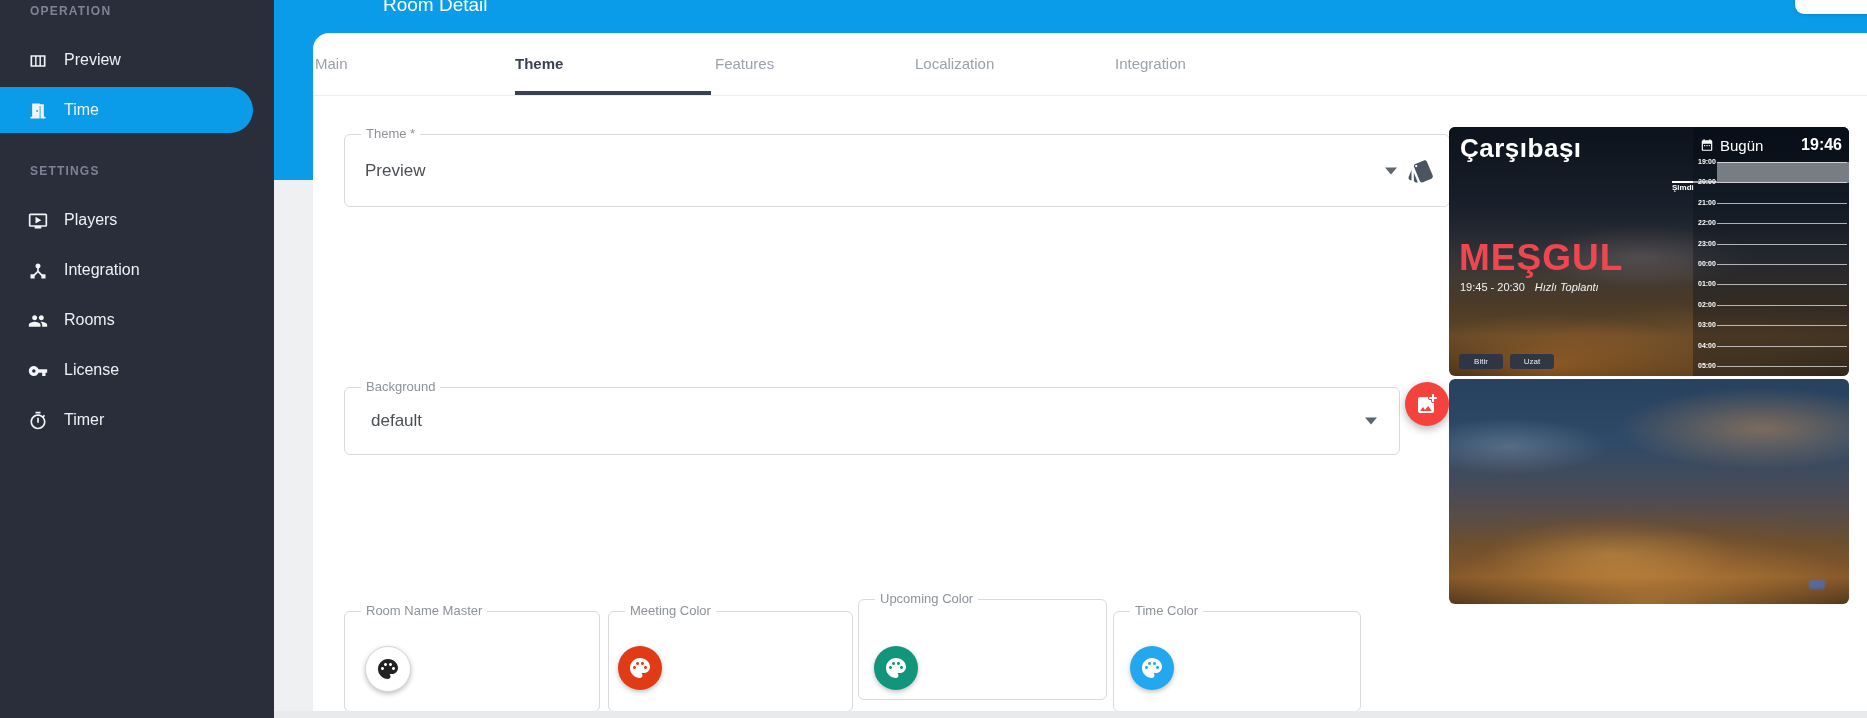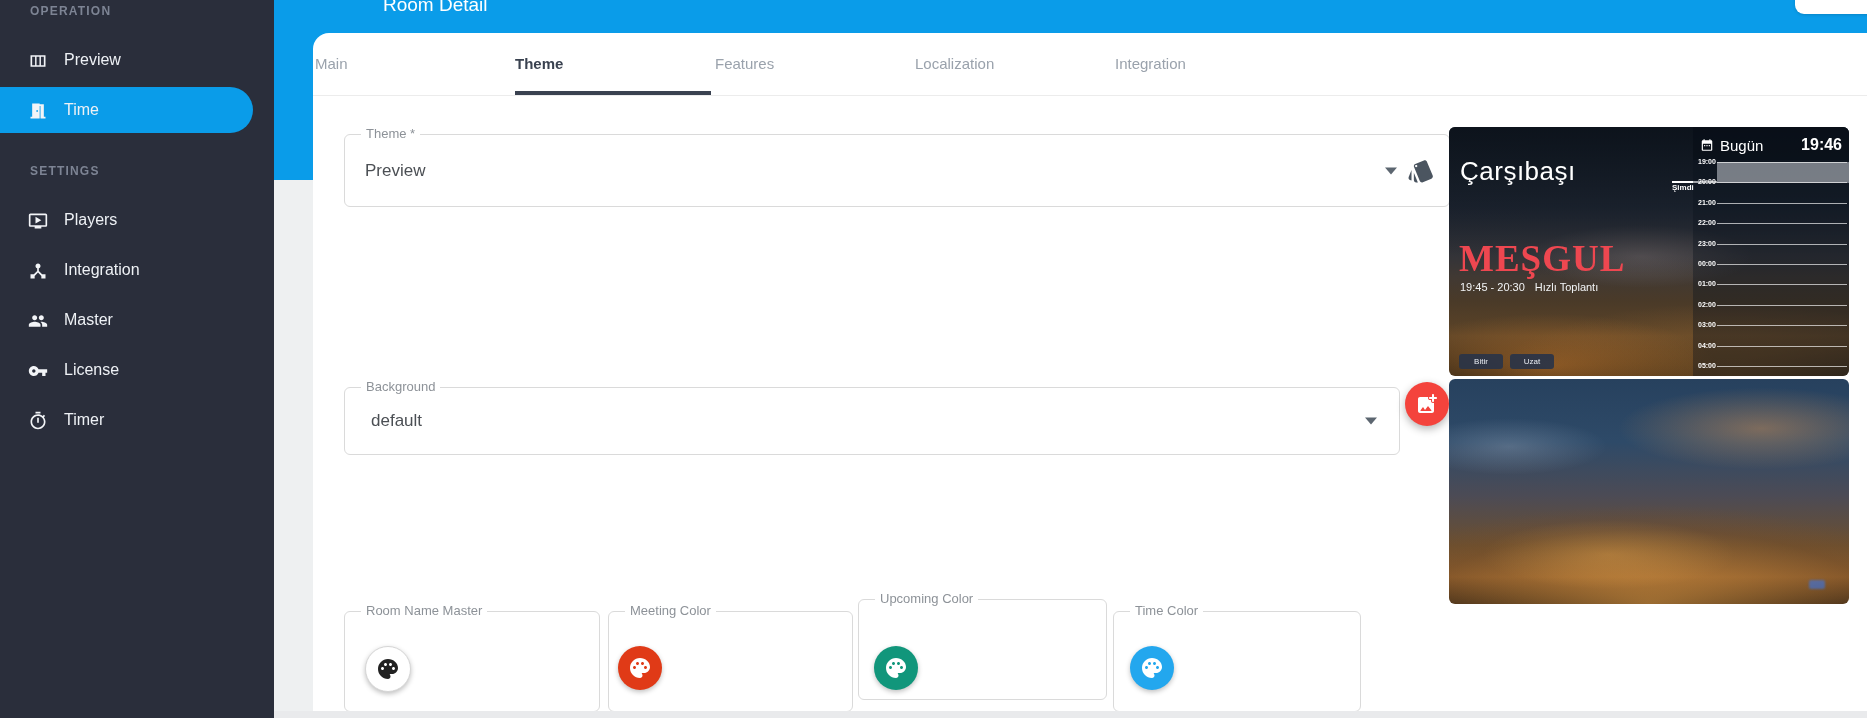--- a/index.html
+++ b/index.html
@@ -45,24 +45,24 @@
     box-shadow:0 2px 5px rgba(0,0,0,.25);cursor:pointer;display:flex;align-items:center;justify-content:center;}
   .color-circle svg{width:24px;height:24px;}
   
   .preview1{position:absolute;left:1136px;top:94px;width:400px;height:249px;border-radius:6px;overflow:hidden;
     background:
       radial-gradient(60% 30% at 25% 96%, rgba(255,150,50,.38), transparent 70%),
       radial-gradient(90% 45% at 70% 100%, rgba(230,150,60,.28), transparent 65%),
       radial-gradient(40% 18% at 48% 52%, rgba(120,110,110,.5), transparent 70%),
       linear-gradient(180deg,#1d2530 0%,#232b38 32%,#39383c 52%,#4a3a28 70%,#5d4427 84%,#2c2316 100%);}
   .p1-shade{position:absolute;inset:0;background:linear-gradient(180deg, rgba(8,14,22,.78), rgba(8,14,22,.25) 42%, transparent 60%);}
-  .p1-room{position:absolute;left:11px;top:6px;color:#fff;font-size:26px;font-weight:normal;letter-spacing:.5px;margin-top:23px;}
+  .p1-room{position:absolute;left:11px;top:6px;color:#fff;font-size:26px;font-weight:bold;letter-spacing:.5px;}
   .p1-status{position:absolute;left:10px;top:110px;font-size:37px;font-weight:800;letter-spacing:1px;}
   .p1-meeting{position:absolute;left:11px;top:154px;color:#f2f4f6;font-size:11px;}
-  .p1-meeting .m-name{margin-left:10px;}
+  .p1-meeting .m-name{margin-left:10px;font-style:italic;}
   .p1-btns{position:absolute;left:10px;bottom:7px;display:flex;gap:7px;}
   .p1-btn{min-width:32px;height:15px;padding:0 6px;background:rgba(42,52,72,.92);border-radius:3px;
     color:#e8ecf2;font-size:8px;line-height:15px;text-align:center;}
   .p1-col{position:absolute;left:244px;top:0;width:156px;height:301px;background:rgba(10,18,28,.38);}
   .p1-colhead{position:absolute;left:0;top:0;width:156px;height:33px;background:rgba(4,10,18,.38);}
   .cal-icon{position:absolute;left:7px;top:11px;width:14px;height:14px;}
   .cal-icon svg{width:14px;height:14px;fill:#fff;}
   .p1-day{position:absolute;left:27px;top:10px;color:#fff;font-size:15px;}
   .p1-time{position:absolute;right:7px;top:9px;color:#fff;font-size:16px;font-weight:bold;}
   .tl-row{position:absolute;left:0;width:156px;height:21px;}
@@ -124,21 +124,21 @@
     </span>
     <span class="s-label">Integration</span>
   </div>
 
   <div class="side-item" style="top:297px">
     <span class="s-icon">
       <svg viewBox="0 0 24 24">
           <path d="M16 11c1.66 0 2.99-1.34 2.99-3S17.66 5 16 5c-1.66 0-3 1.34-3 3s1.34 3 3 3zm-8 0c1.66 0 2.99-1.34 2.99-3S9.66 5 8 5C6.34 5 5 6.34 5 8s1.34 3 3 3zm0 2c-2.33 0-7 1.17-7 3.5V19h14v-2.5c0-2.33-4.67-3.5-7-3.5zm8 0c-.29 0-.62.02-.97.05 1.16.84 1.97 1.97 1.97 3.45V19h6v-2.5c0-2.33-4.67-3.5-7-3.5z"></path>
         </svg>
     </span>
-    <span class="s-label">Master</span>
+    <span class="s-label">Rooms</span>
   </div>
 
   <div class="side-item" style="top:347px">
     <span class="s-icon">
       <svg viewBox="0 0 24 24">
           <path d="M12.65 10C11.83 7.67 9.61 6 7 6c-3.31 0-6 2.69-6 6s2.69 6 6 6c2.61 0 4.83-1.67 5.65-4H17v4h4v-4h2v-4H12.65zM7 14c-1.1 0-2-.9-2-2s.9-2 2-2 2 .9 2 2-.9 2-2 2z"></path>
         </svg>
     </span>
     <span class="s-label">License</span>
   </div>
@@ -224,21 +224,21 @@
   </div>
   <div class="color-circle" style="left: 817px; background: rgb(35, 167, 238);">
     <svg viewBox="0 0 24 24" style="fill:#fff">
         <path d="M12 2C6.49 2 2 6.49 2 12s4.49 10 10 10c1.38 0 2.5-1.12 2.5-2.5 0-.61-.23-1.2-.64-1.67-.08-.1-.13-.21-.13-.33 0-.28.22-.5.5-.5H16c3.31 0 6-2.69 6-6 0-4.96-4.49-9-10-9zm5.5 11c-.83 0-1.5-.67-1.5-1.5s.67-1.5 1.5-1.5 1.5.67 1.5 1.5-.67 1.5-1.5 1.5zm-3-4c-.83 0-1.5-.67-1.5-1.5S13.67 6 14.5 6s1.5.67 1.5 1.5S15.33 9 14.5 9zM5 11.5c0-.83.67-1.5 1.5-1.5s1.5.67 1.5 1.5S7.33 13 6.5 13 5 12.33 5 11.5zm6-4c0 .83-.67 1.5-1.5 1.5S8 8.33 8 7.5 8.67 6 9.5 6s1.5.67 1.5 1.5z"></path>
       </svg>
   </div>
 
   <div class="preview1">
     <div class="p1-shade"></div>
     <div class="p1-room">Çarşıbaşı</div>
-    <div class="p1-status" style="color: rgb(238, 71, 80); font-family: Liberation Serif, serif;">MEŞGUL</div>
+    <div class="p1-status" style="color: rgb(238, 71, 80);">MEŞGUL</div>
     <div class="p1-meeting">
       <span>19:45 - 20:30</span><span class="m-name">Hızlı Toplantı</span>
     </div>
     <div class="p1-btns">
       <span class="p1-btn">Bitir</span>
       <span class="p1-btn">Uzat</span>
     </div>
 
     <span class="now-line"></span>
     <span class="now-label">Şimdi</span>

